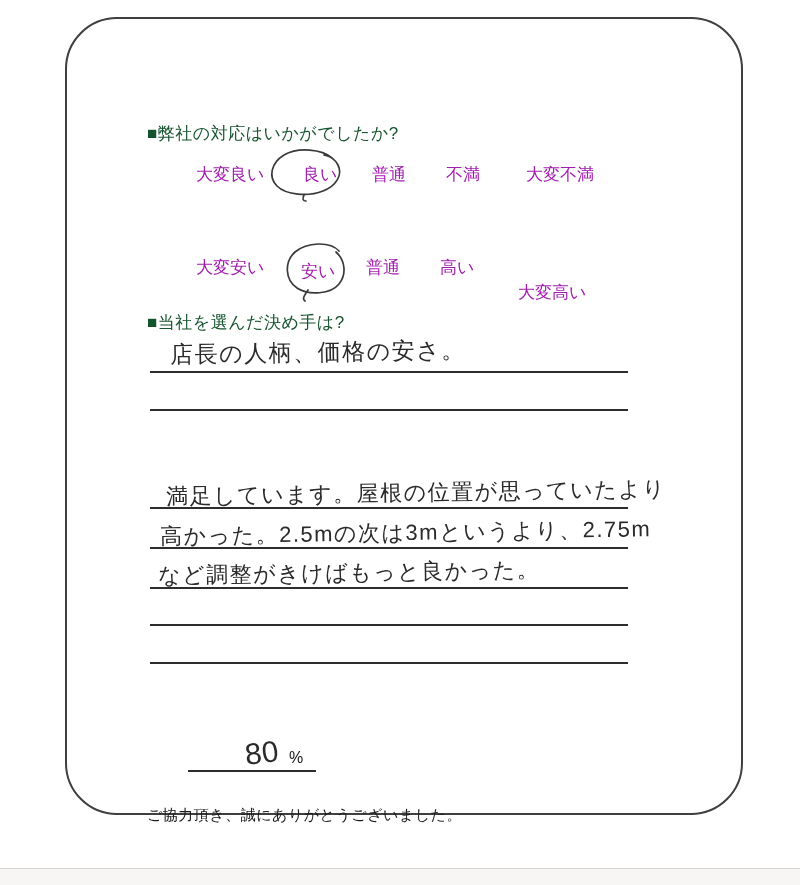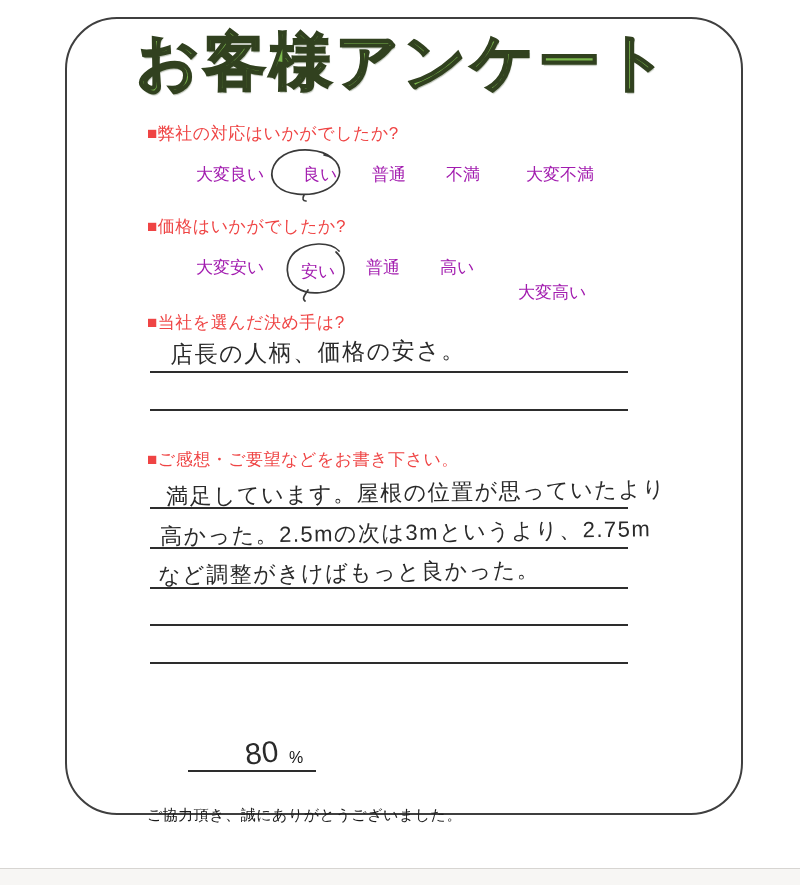--- a/index.html
+++ b/index.html
@@ -13,21 +13,21 @@
     box-sizing:border-box; border:2px solid #3f3f3f; border-radius:52px;
     background:#ffffff;
   }
   .title {
     position:absolute; left:65px; top:20px; width:678px; text-align:center;
     font-size:62px; font-weight:bold; letter-spacing:4px; white-space:nowrap;
     color:#7cb94e; -webkit-text-stroke:2.2px #31411f;
     text-shadow:1px 2px 1px rgba(45,65,28,0.35);
   }
   .q-heading {
-    position:absolute; font-size:17px; color:#ef4444; letter-spacing:0.5px;
+    position:absolute; font-size:17px; color:#14532d; letter-spacing:0.5px;
     white-space:nowrap;
   }
   .option {
     position:absolute; font-size:17px; color:#a21caf; white-space:nowrap;
   }
   .rule {
     position:absolute; height:0; border-top:2px solid #2d2d2d;
   }
   .hand {
     position:absolute; font-size:22px; color:#2a2a2a; letter-spacing:1.5px;
@@ -49,50 +49,47 @@
   .scan-edge-line { position:absolute; left:0; top:868px; width:800px; height:1px; background:#d7d5d2; }
   .scan-edge-area { position:absolute; left:0; top:869px; width:800px; height:16px; background:#f7f6f4; }
 </style>
 </head>
 <body>
 
 <div class="page">
 
   <div class="form-border"></div>
 
-  <div class="title">お客様アンケート</div>
 
   <div class="q-heading" style="left:147px; top:122px;">■弊社の対応はいかがでしたか?</div>
   <div class="option" style="left:196px; top:163px;">大変良い</div>
   <div class="option" style="left:303px; top:163px;">良い</div>
   <div class="option" style="left:372px; top:163px;">普通</div>
   <div class="option" style="left:446px; top:163px;">不満</div>
   <div class="option" style="left:526px; top:163px;">大変不満</div>
   <svg class="circle-svg" style="left:266px; top:146px;" width="82" height="58" viewBox="0 0 82 58">
     <path d="M 66 12 C 56 3 32 1 18 9 C 5 17 2 31 11 40 C 20 49 42 51 57 45 C 70 40 77 29 72 19 C 69 13 63 10 58 9"></path>
     <path d="M 38 49 C 36 53 37 55 40 55"></path>
   </svg>
 
-  <div class="q-heading" style="left:147px; top:215px;">■価格はいかがでしたか?</div>
   <div class="option" style="left:196px; top:256px;">大変安い</div>
   <div class="option" style="left:301px; top:260px;">安い</div>
   <div class="option" style="left:366px; top:256px;">普通</div>
   <div class="option" style="left:440px; top:256px;">高い</div>
   <div class="option" style="left:518px; top:256px;margin-top:25px;">大変高い</div>
   <svg class="circle-svg" style="left:281px; top:240px;" width="74" height="62" viewBox="0 0 74 62">
     <path d="M 58 11 C 49 1 26 2 14 12 C 3 22 4 40 16 48 C 28 56 50 54 58 44 C 66 34 64 20 55 12"></path>
     <path d="M 27 50 C 23 56 21 59 24 61"></path>
   </svg>
 
   <div class="q-heading" style="left:147px; top:311px;">■当社を選んだ決め手は?</div>
   <div class="hand" style="left:170px; top:337px; font-size:23px;">店長の人柄、価格の安さ。</div>
   <div class="rule" style="left:150px; top:371px; width:478px;"></div>
   <div class="rule" style="left:150px; top:409px; width:478px;"></div>
 
-  <div class="q-heading" style="left:147px; top:448px;">■ご感想・ご要望などをお書き下さい。</div>
   <div class="hand" style="left:166px; top:478px;">満足しています。屋根の位置が思っていたより</div>
   <div class="hand" style="left:160px; top:518px;">高かった。2.5mの次は3mというより、2.75m</div>
   <div class="hand" style="left:158px; top:558px;">など調整がきけばもっと良かった。</div>
   <div class="rule" style="left:150px; top:507px; width:478px;"></div>
   <div class="rule" style="left:150px; top:547px; width:478px;"></div>
   <div class="rule" style="left:150px; top:587px; width:478px;"></div>
   <div class="rule" style="left:150px; top:624px; width:478px;"></div>
   <div class="rule" style="left:150px; top:662px; width:478px;"></div>
 
   <div class="hand-big" style="left:245px; top:736px;">80</div>

